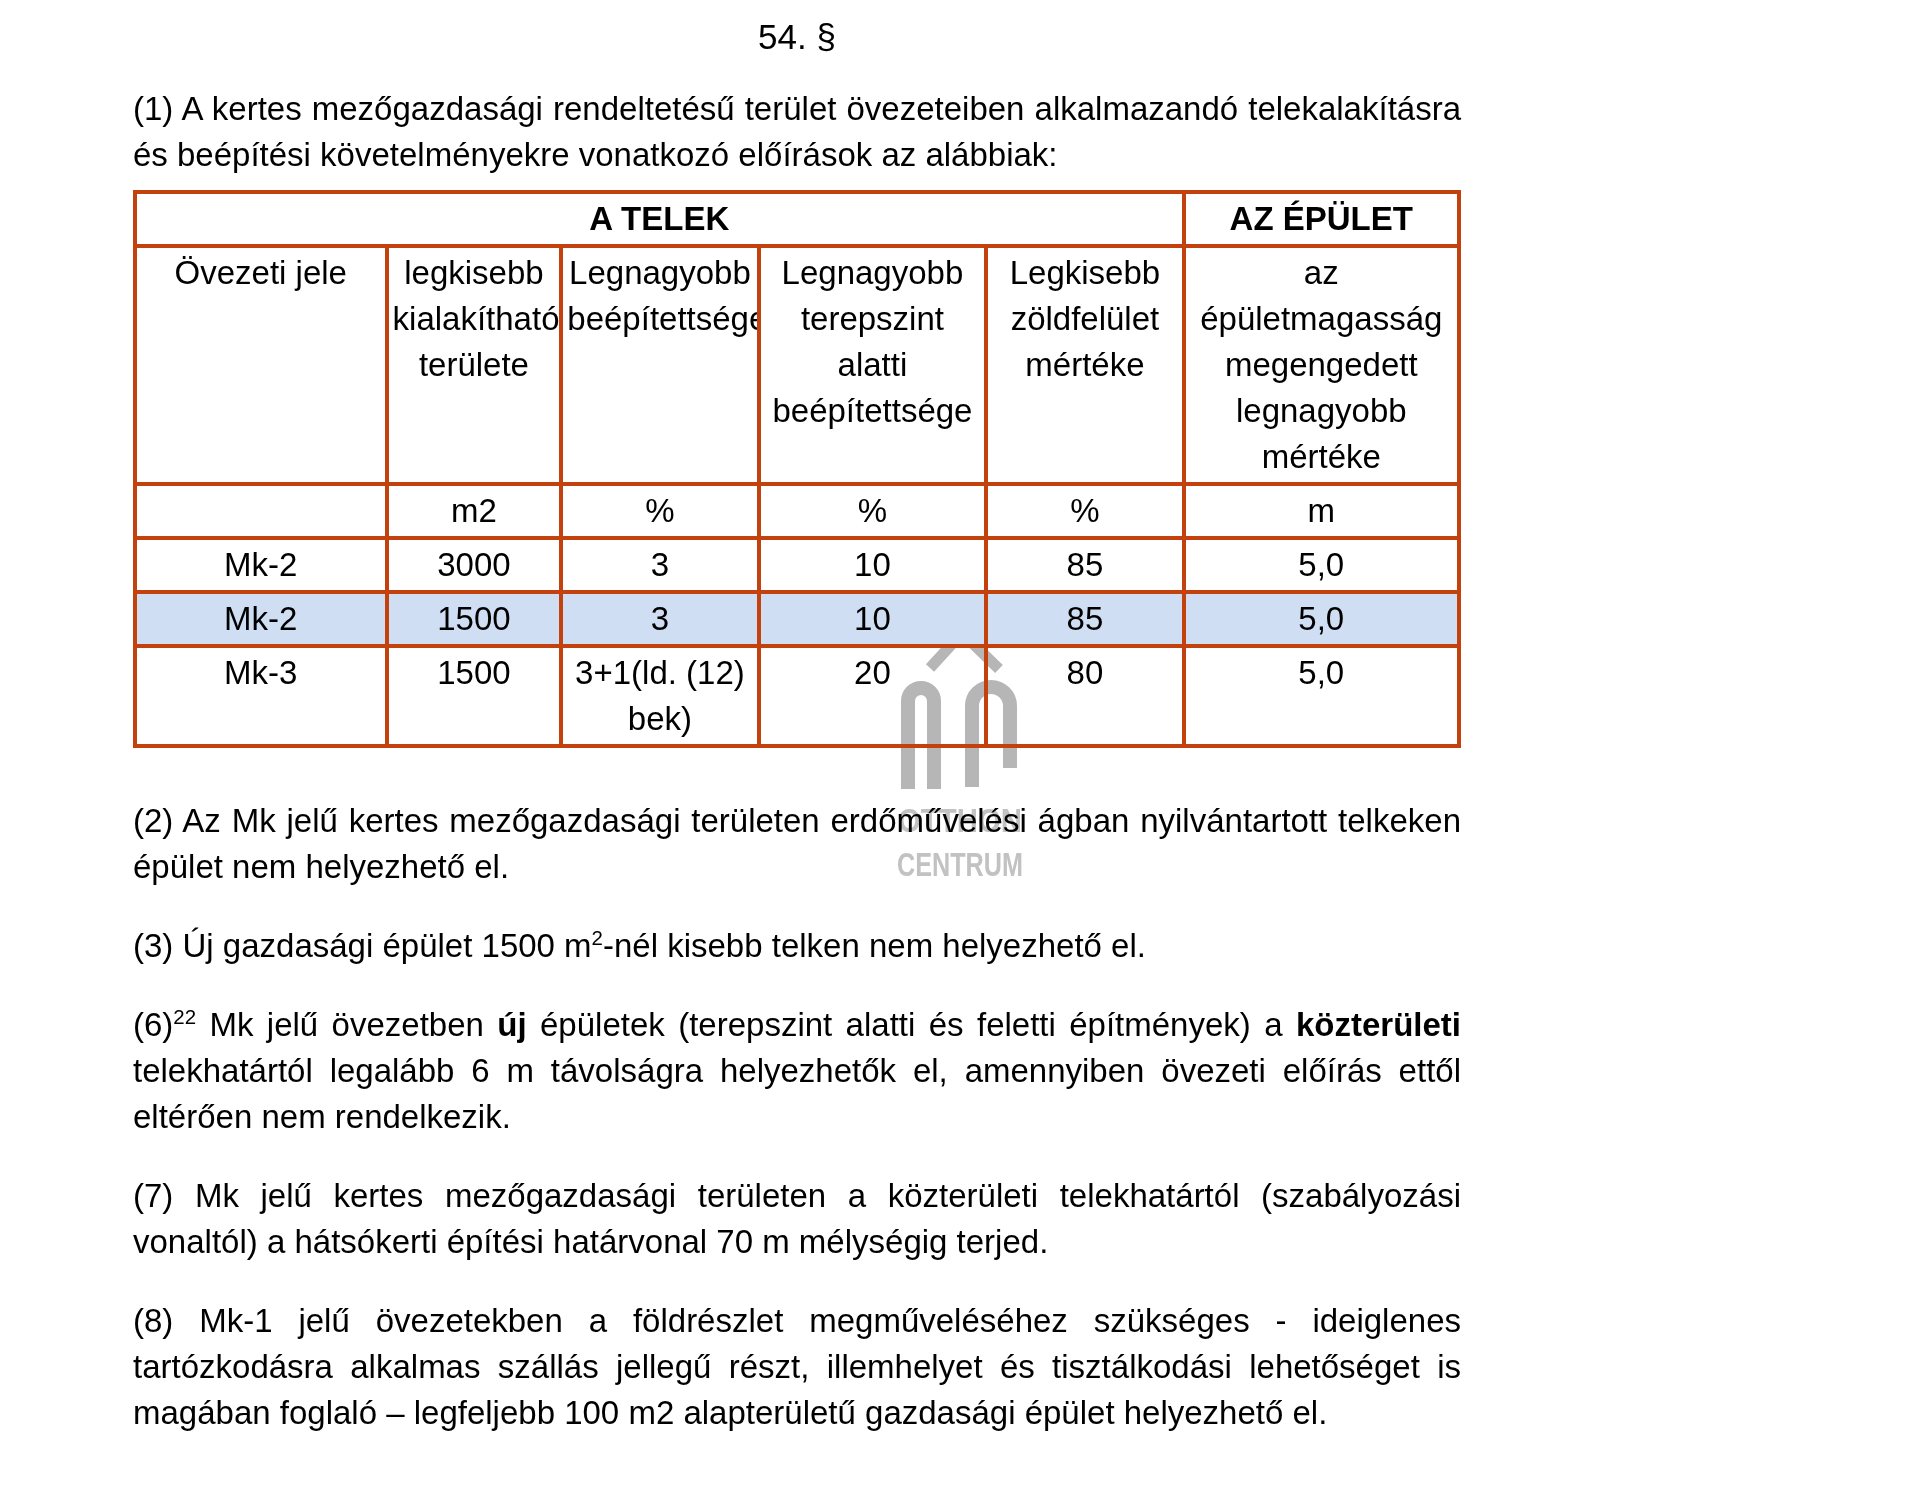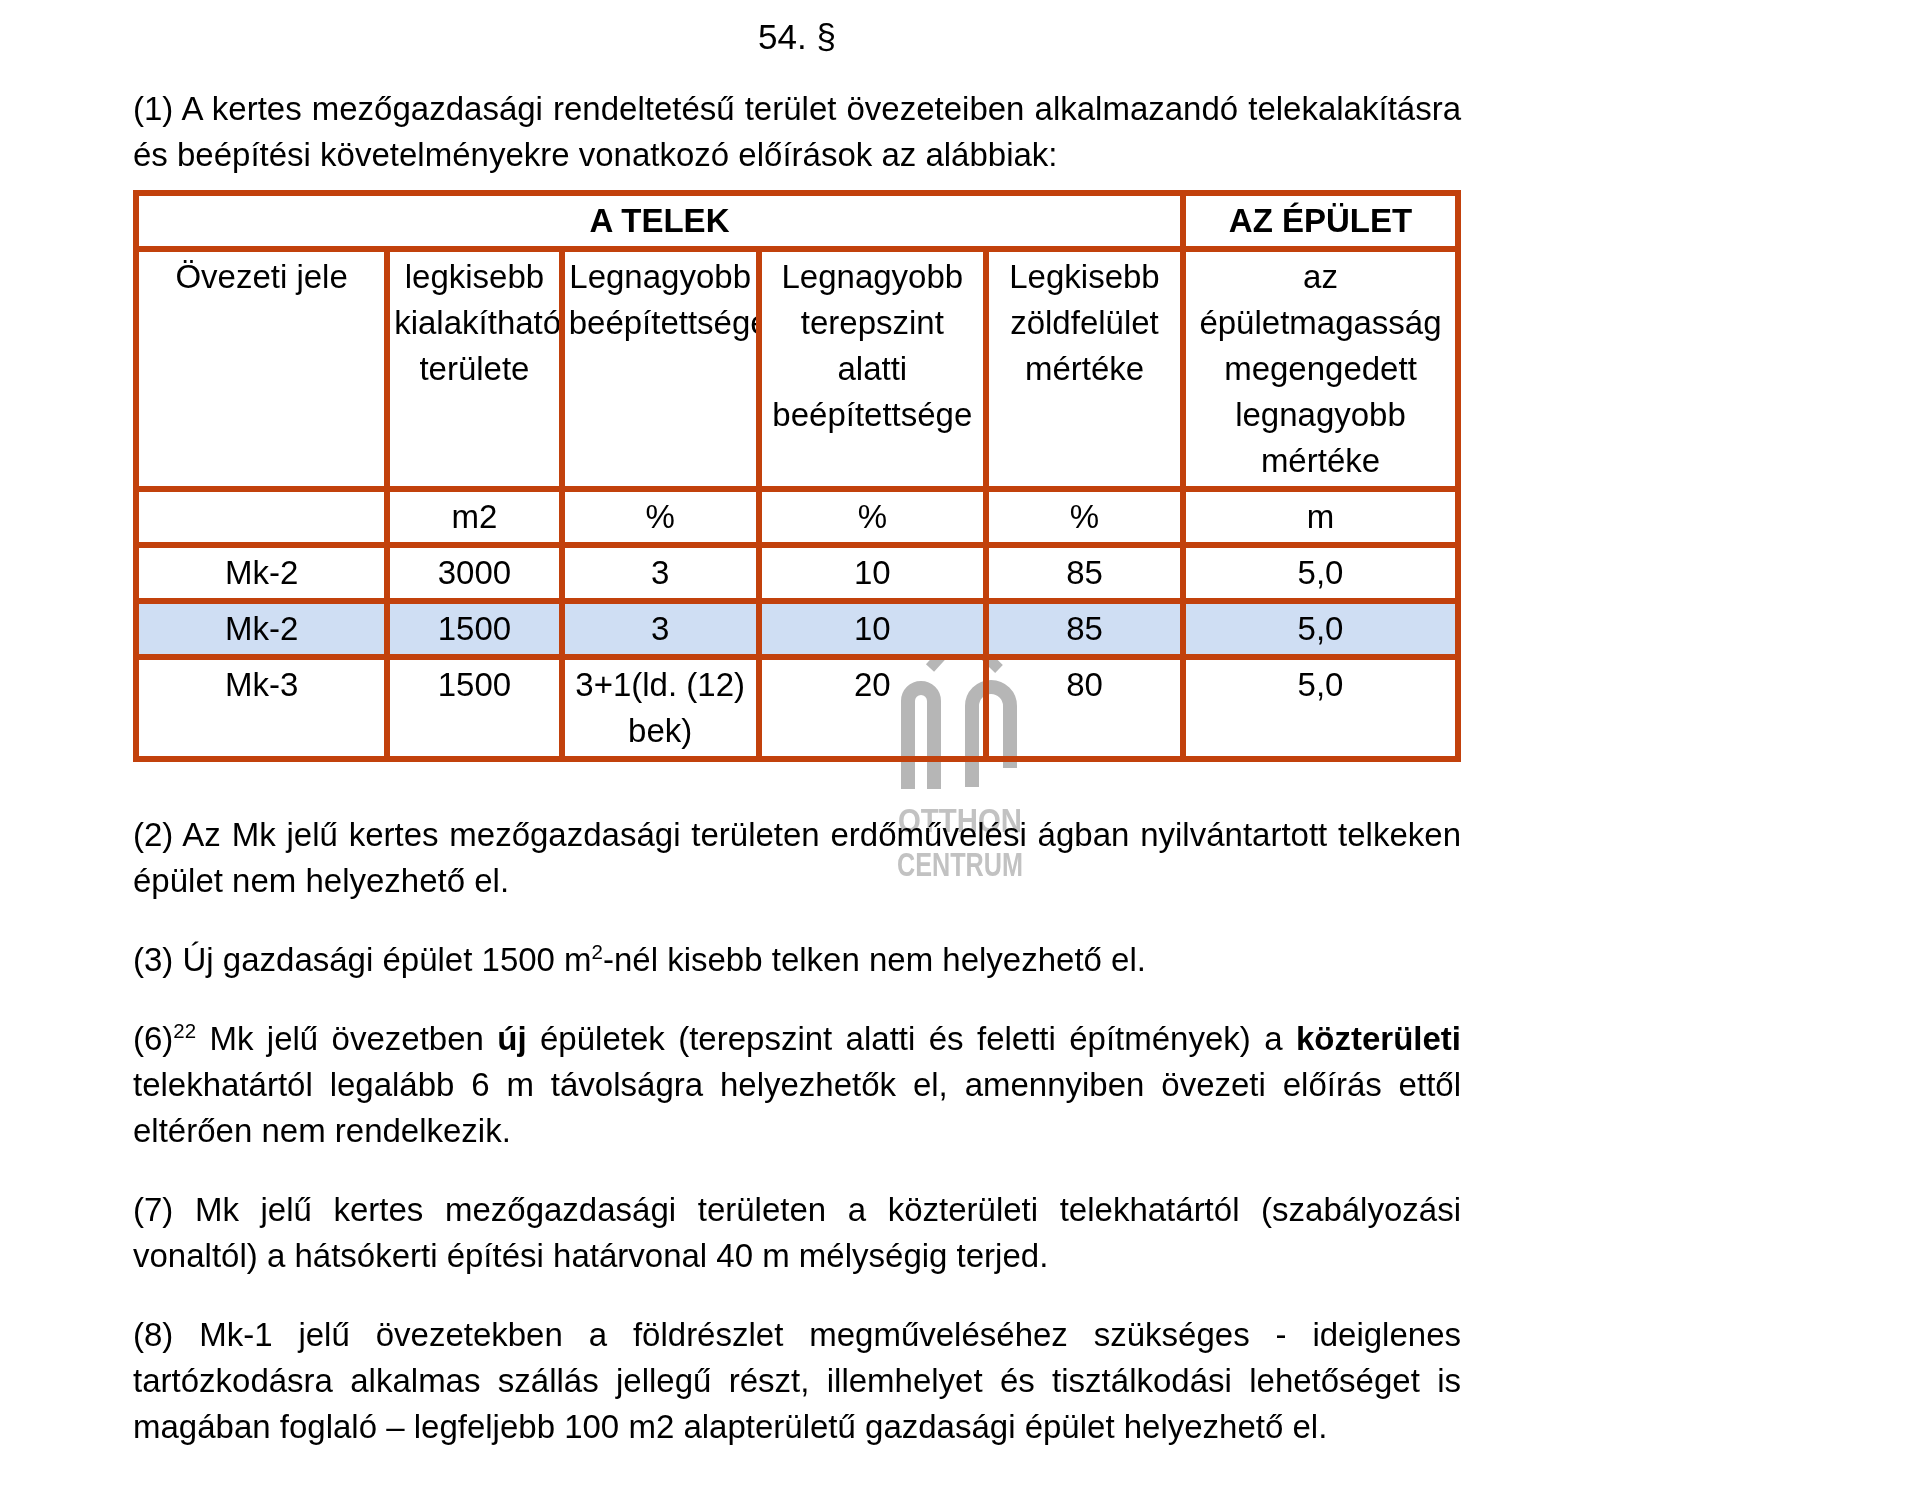--- a/index.html
+++ b/index.html
@@ -27,21 +27,21 @@
   p.para.no-gap { margin-bottom: 0; }
   .bold { font-weight: bold; }
   sup { font-size: 0.62em; line-height: 0; }
 
   table.zoning {
     border-collapse: collapse; table-layout: fixed;
     width: 100%; margin: 12px 0 50px 0;
     font-size: 33px;
   }
   table.zoning th, table.zoning td {
-    border: 6px solid #c2410c;
+    border: 4px solid #c2410c;
     padding: 2px 4px;
     text-align: center;
     line-height: 46px;
     font-weight: normal;
     overflow: hidden;
   }
   tr.group-row th { font-weight: bold; }
   tr.head-row td { vertical-align: top; }
   tr.data-row td { vertical-align: middle; }
   tr.hl td { background: var(--hl-color, #cfdef3); }
@@ -134,18 +134,18 @@
     </table>
 
     <p class="para">(2) Az Mk jelű kertes mezőgazdasági területen erdőművelési ágban nyilvántartott telkeken épület nem helyezhető el.</p>
 
     <p class="para"><span>(3) Új gazdasági épület 1500 m</span><sup>2</sup><span>-nél kisebb telken nem helyezhető el.</span></p>
 
 
 
     <p class="para"><span>(6)</span><sup>22</sup><span> Mk jelű övezetben </span><span class="bold">új</span><span> épületek (terepszint alatti és feletti építmények) a </span><span class="bold">közterületi</span><span> telekhatártól legalább 6 m távolságra helyezhetők el, amennyiben övezeti előírás ettől eltérően nem rendelkezik.</span></p>
 
-    <p class="para">(7) Mk jelű kertes mezőgazdasági területen a közterületi telekhatártól (szabályozási vonaltól) a hátsókerti építési határvonal 40 m mélységig terjed.</p>
+    <p class="para">(7) Mk jelű kertes mezőgazdasági területen a közterületi telekhatártól (szabályozási vonaltól) a hátsókerti építési határvonal 70 m mélységig terjed.</p>
 
     <p class="para">(8) Mk-1 jelű övezetekben a földrészlet megműveléséhez szükséges - ideiglenes tartózkodásra alkalmas szállás jellegű részt, illemhelyet és tisztálkodási lehetőséget is magában foglaló – legfeljebb 100 m2 alapterületű gazdasági épület helyezhető el.</p>
 
   </div>
 </div>
 
 </body></html>

